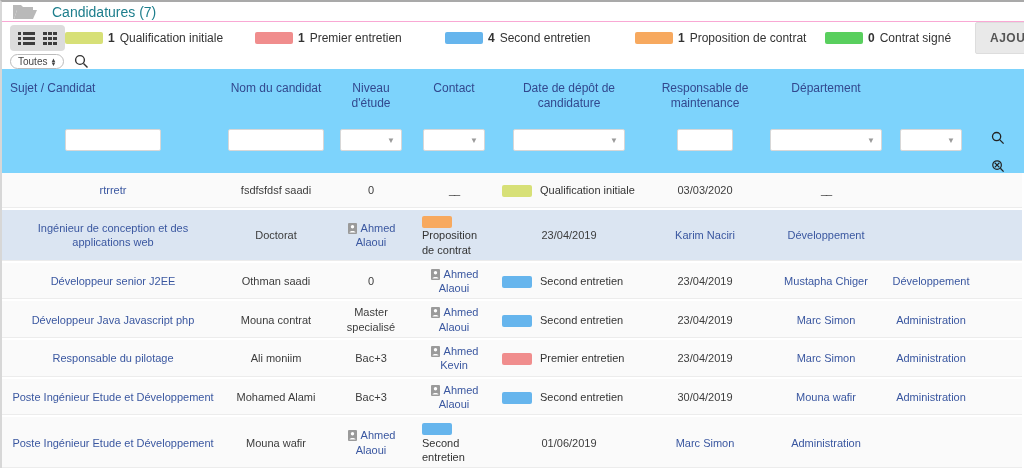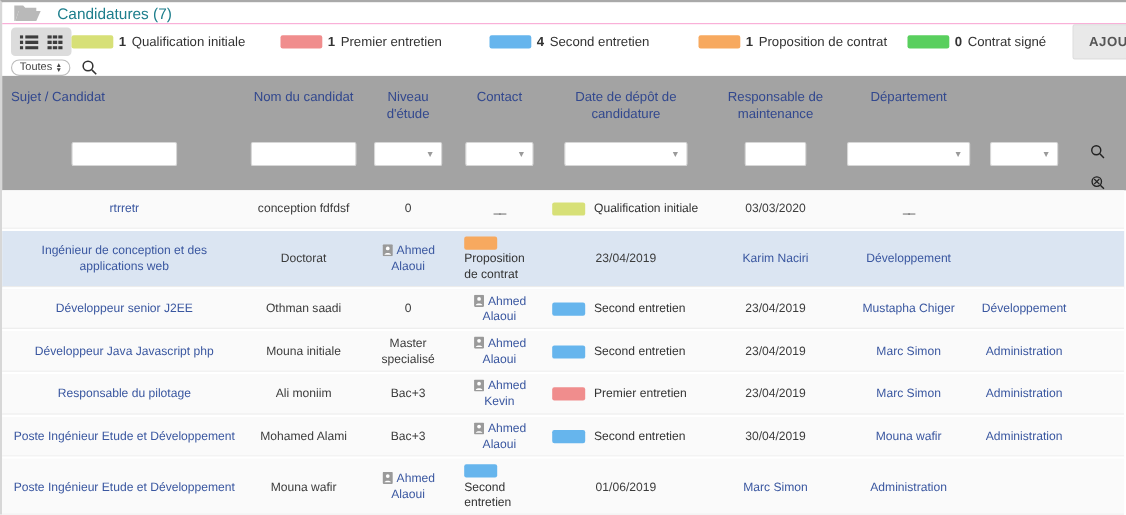--- a/index.html
+++ b/index.html
@@ -46,21 +46,21 @@
     height:26px; display:flex; align-items:center; gap:10px; padding:0 8px;
   }
   .toutes-pill {
     border:1px solid #bbb; border-radius:9px; background:#fff;
     font-size:10px; color:#444; padding:1px 7px;
     display:flex; align-items:center; gap:3px; cursor:pointer;
   }
   .updown { display:flex; flex-direction:column; font-size:6px; line-height:4px; color:#444; }
   .mini-search svg { display:block; }
   
-  .thead { background:#a3a3a3; }
+  .thead { background:#7dd3fc; }
   .grid-row {
     display:grid;
     grid-template-columns:222px 104px 86px 80px 150px 122px 120px 90px 44px;
     width:1020px;
   }
   .hcell {
     color:#32488e; font-size:12px; text-align:center;
     padding:12px 4px 4px 4px; line-height:1.25;
   }
   .hcell.first { text-align:left; padding-left:8px; }
@@ -250,21 +250,21 @@
               <line x1="10" y1="10" x2="13.5" y2="13.5" stroke="#222" stroke-width="1.4"></line>
             </svg>
           </span>
         </div>
       </div>
   </div>
 
   <div class="tbody" id="table-body">
       <div class="grid-row trow">
         <div class="tcell link"><a>rtrretr</a></div>
-        <div class="tcell">conception fdfdsf</div>
+        <div class="tcell">fsdfsfdsf saadi</div>
         <div class="tcell">0</div>
         <div class="tcell contact-cell"><span class="dash">__</span></div>
         <div class="tcell situation-cell"><span class="swatch" style="background: rgb(215, 224, 119);"></span>Qualification initiale</div>
         <div class="tcell">03/03/2020</div>
         <div class="tcell link"><span class="dash">__</span></div>
         <div class="tcell link"></div>
         <div class="tcell"></div>
       </div>
       <div class="grid-row trow selected">
         <div class="tcell link"><a>Ingénieur de conception et des applications web</a></div>
@@ -290,21 +290,21 @@
             <path d="M2.5 9.5 c0-2 6-2 6 0 Z" fill="#fff"></path>
           </svg><span>Ahmed Alaoui</span></div>
         <div class="tcell situation-cell"><span class="swatch" style="background: rgb(102, 181, 237);"></span>Second entretien</div>
         <div class="tcell">23/04/2019</div>
         <div class="tcell link"><a>Mustapha Chiger</a></div>
         <div class="tcell link"><a>Développement</a></div>
         <div class="tcell"></div>
       </div>
       <div class="grid-row trow">
         <div class="tcell link"><a>Développeur Java Javascript php</a></div>
-        <div class="tcell">Mouna initiale</div>
+        <div class="tcell">Mouna contrat</div>
         <div class="tcell">Master specialisé</div>
         <div class="tcell contact-cell"><svg class="contact-icon-svg" width="11" height="11" viewBox="0 0 11 11">
             <rect x="1" y="0" width="9" height="11" rx="1" fill="#9a9a9a"></rect>
             <circle cx="5.5" cy="3.8" r="1.7" fill="#fff"></circle>
             <path d="M2.5 9.5 c0-2 6-2 6 0 Z" fill="#fff"></path>
           </svg><span>Ahmed Alaoui</span></div>
         <div class="tcell situation-cell"><span class="swatch" style="background: rgb(102, 181, 237);"></span>Second entretien</div>
         <div class="tcell">23/04/2019</div>
         <div class="tcell link"><a>Marc Simon</a></div>
         <div class="tcell link"><a>Administration</a></div>

